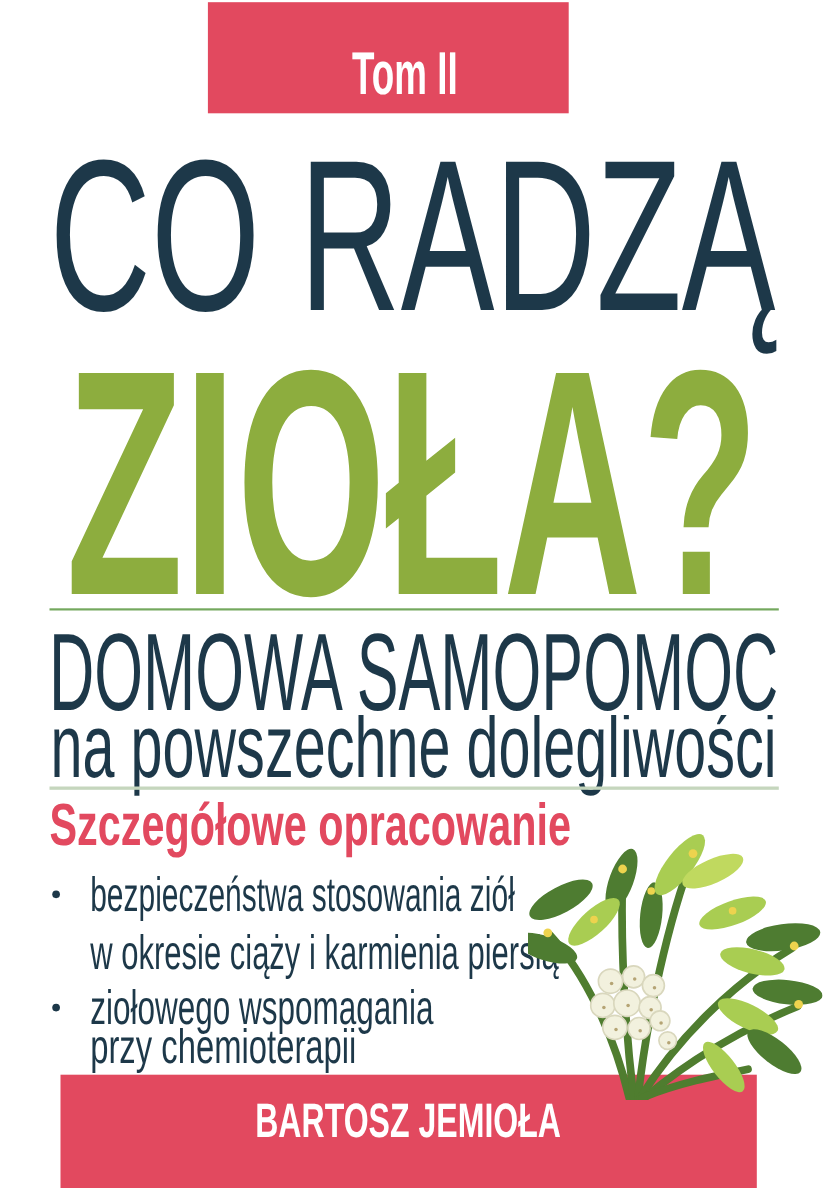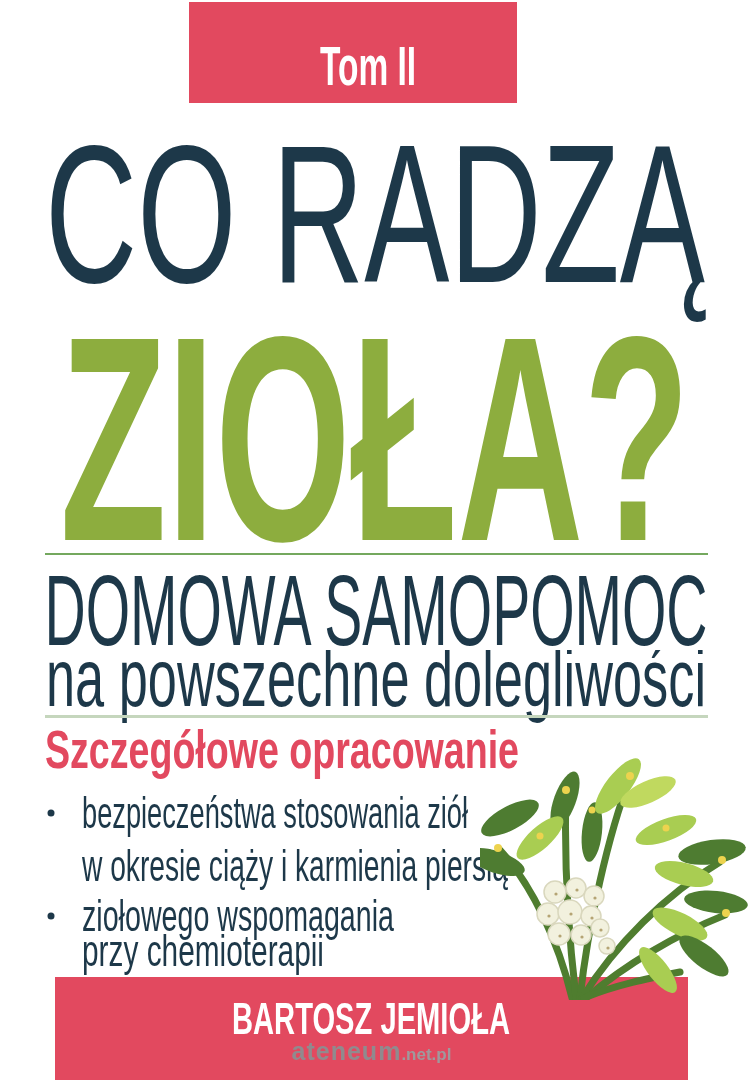--- a/index.html
+++ b/index.html
@@ -86,23 +86,20 @@
     <text x="44" y="91" font-size="44" textLength="426" lengthAdjust="spacingAndGlyphs">w okresie ciąży i karmienia piersią</text>
     <circle cx="13" cy="126" r="3.5"></circle>
     <text x="44" y="141" font-size="44" textLength="312" lengthAdjust="spacingAndGlyphs">ziołowego wspomagania</text>
     <text x="44" y="176" font-size="44" textLength="242" lengthAdjust="spacingAndGlyphs">przy chemioterapii</text>
   </svg>
 
   <div class="bottom-banner">
     <svg class="author-svg" width="633" height="103" viewBox="0 0 633 103">
       <text x="316" y="57" text-anchor="middle" font-size="44" textLength="278" lengthAdjust="spacingAndGlyphs">BARTOSZ JEMIOŁA</text>
     </svg>
-    <div class="watermark">
-      <span class="wm-main">ateneum</span><span class="wm-suffix">.net.pl</span>
-    </div>
   </div>
 
   <svg class="plant" width="268" height="250" viewBox="0 0 268 250">
     <g>
       <path class="stem-path" d="M92,248 C78,190 52,135 20,100"></path>
       <path class="stem-path" d="M96,248 C88,180 84,110 86,42"></path>
       <path class="stem-path" d="M100,248 C108,175 128,85 150,28"></path>
       <path class="stem-path" d="M102,248 C135,195 185,145 240,112"></path>
       <path class="stem-path" d="M106,248 C145,215 195,185 245,165"></path>
       <path class="stem-path" d="M104,248 C135,235 170,228 200,222"></path>

